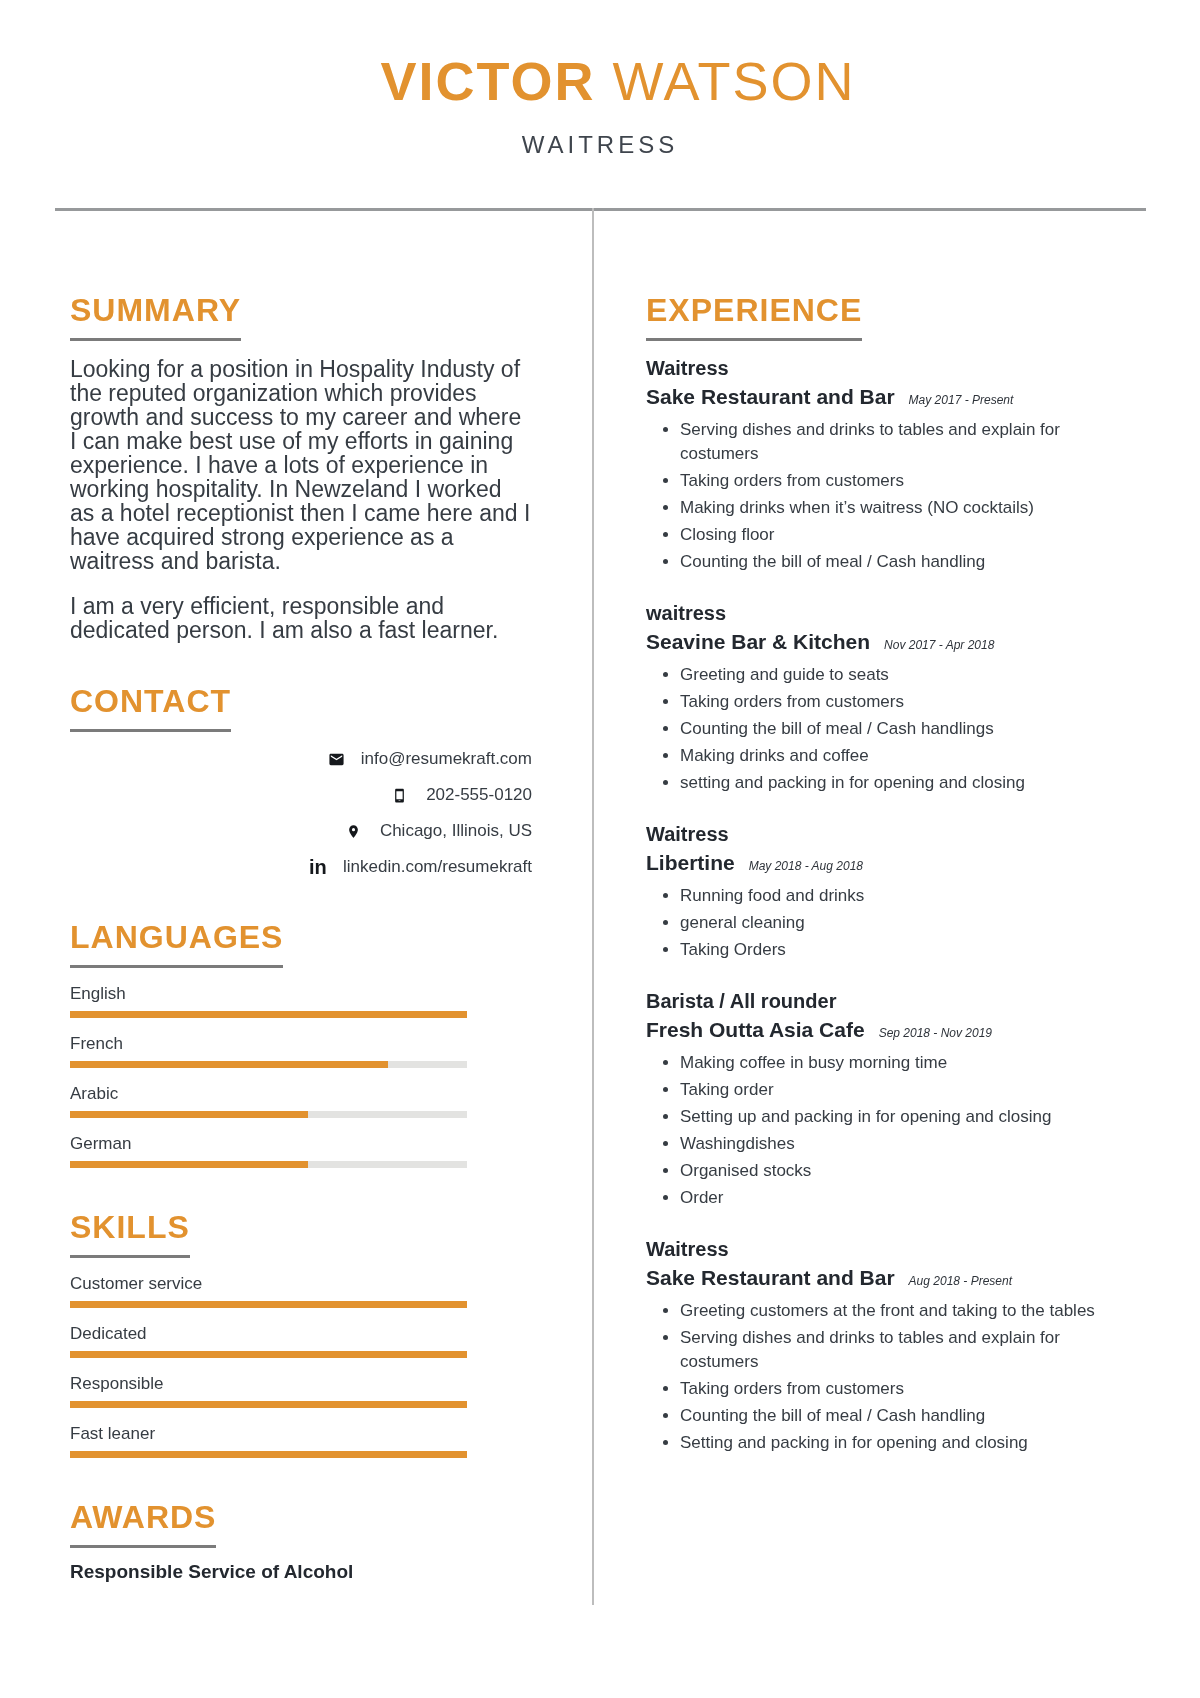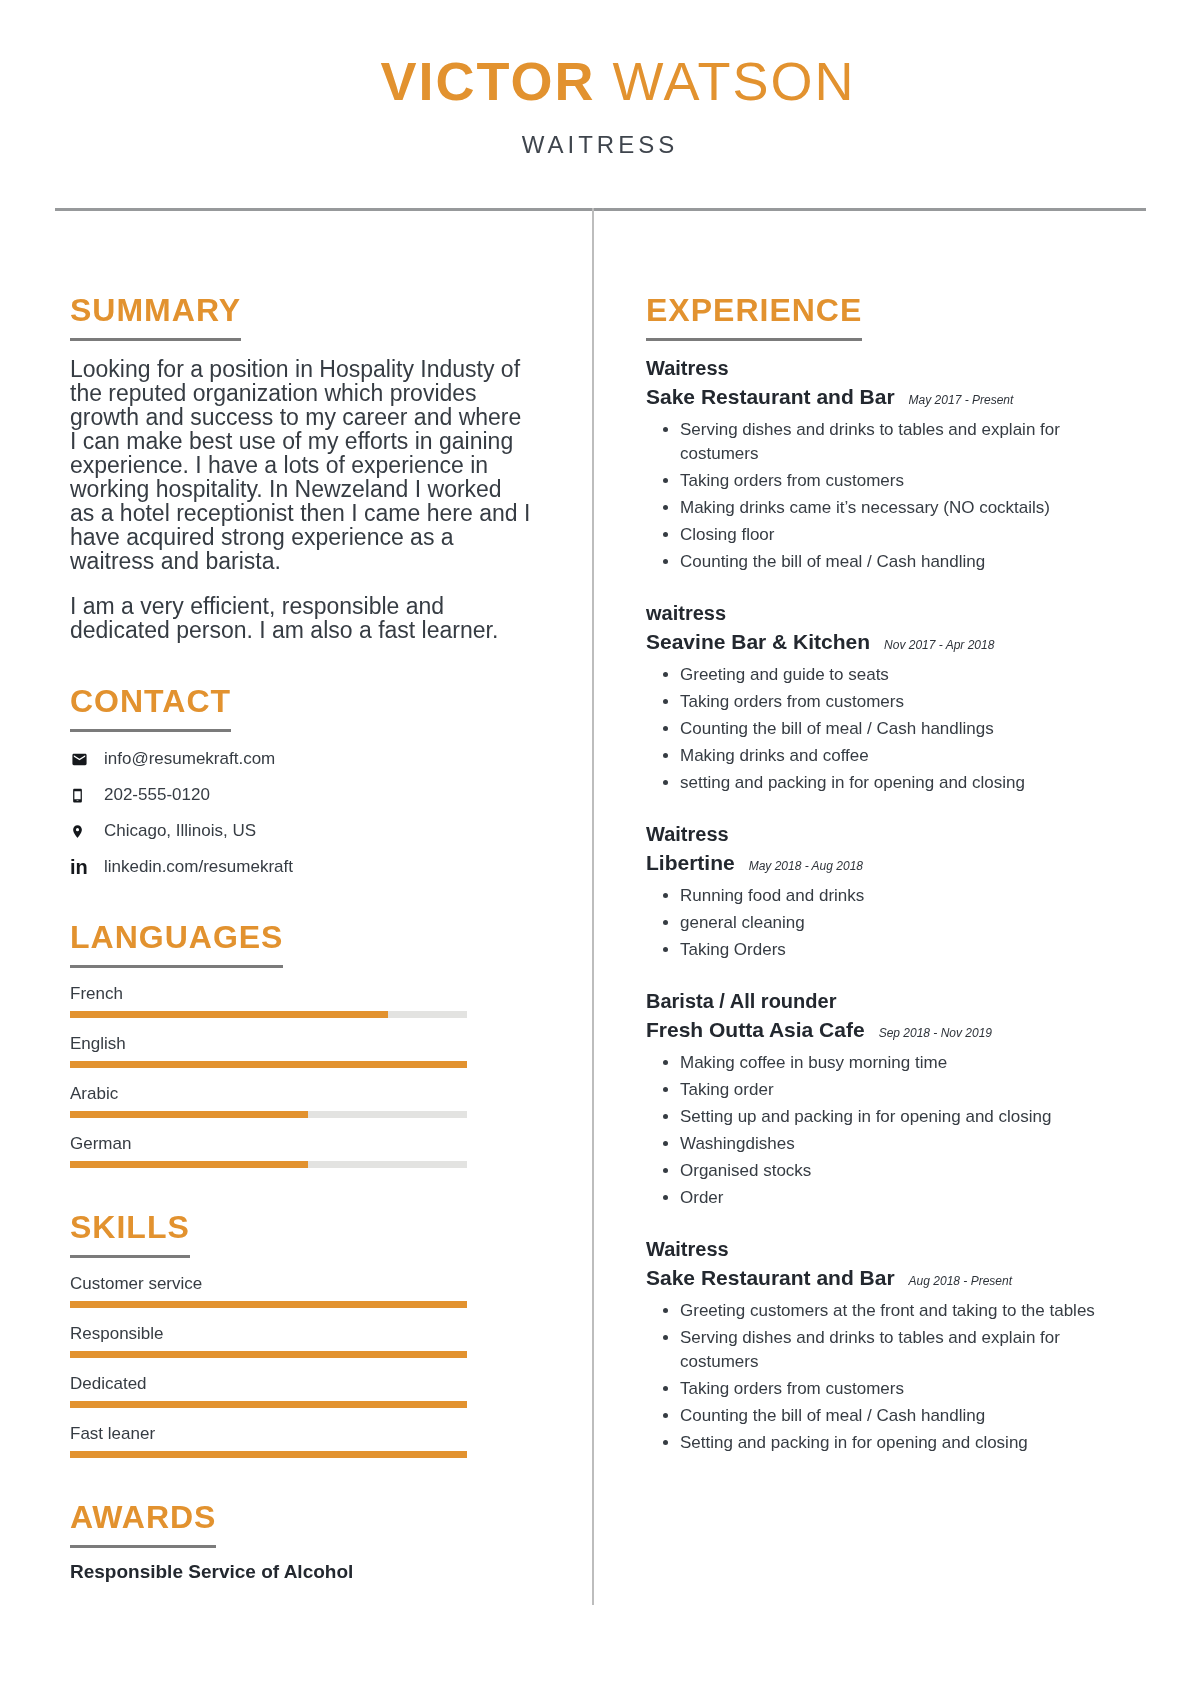--- a/index.html
+++ b/index.html
@@ -34,21 +34,21 @@
   .section:first-child{margin-top:0;}
   .sec-h{
     display:inline-block;margin:0;font-size:32px;line-height:38px;font-weight:700;
     color:var(--accent);letter-spacing:1px;padding-bottom:9px;border-bottom:3px solid var(--underline-gray);
   }
   
   .summary-p{font-size:23px;line-height:24px;margin:16px 0 0 0;}
   .summary-p + .summary-p{margin-top:21px;}
   
   .contact-list{margin-top:16px;}
-  .contact-item{display:flex;align-items:center;margin-top:14px;}
+  .contact-item{display:flex;align-items:center;margin-top:14px;justify-content:flex-end;}
   .contact-item:first-child{margin-top:16px;}
   .ci-icon{width:22px;display:flex;justify-content:flex-start;align-items:center;flex:none;}
   .ci-icon svg{display:block;}
   .in-glyph{font-weight:800;font-size:20px;line-height:18px;color:#15181c;letter-spacing:0;}
   .ci-text{font-size:17px;line-height:22px;margin-left:12px;color:var(--body-text);}
   
   .meters{width:397px;}
   .meter{margin-top:15px;}
   .meter-label{font-size:17px;line-height:22px;color:var(--body-text);}
   .meter-track{margin-top:6px;height:7px;background:var(--track-gray);}
@@ -126,30 +126,30 @@
             </span>
     <span class="ci-text">linkedin.com/resumekraft</span>
   </div>
 </div>
     </div>
 
     <div class="section">
       <h2 class="sec-h">LANGUAGES</h2>
       <div class="meters" id="languages-list">
   <div class="meter">
+    <div class="meter-label">English</div>
+    <div class="meter-track">
+      <div class="meter-fill" style="width: 100%;"></div>
+    </div>
+  </div>
+
+  <div class="meter">
     <div class="meter-label">French</div>
     <div class="meter-track">
       <div class="meter-fill" style="width: 80%;"></div>
-    </div>
-  </div>
-
-  <div class="meter">
-    <div class="meter-label">English</div>
-    <div class="meter-track">
-      <div class="meter-fill" style="width: 100%;"></div>
     </div>
   </div>
 
   <div class="meter">
     <div class="meter-label">Arabic</div>
     <div class="meter-track">
       <div class="meter-fill" style="width: 60%;"></div>
     </div>
   </div>
 
@@ -166,28 +166,28 @@
       <h2 class="sec-h">SKILLS</h2>
       <div class="meters" id="skills-list">
   <div class="meter">
     <div class="meter-label">Customer service</div>
     <div class="meter-track">
       <div class="meter-fill" style="width: 100%;"></div>
     </div>
   </div>
 
   <div class="meter">
+    <div class="meter-label">Dedicated</div>
+    <div class="meter-track">
+      <div class="meter-fill" style="width: 100%;"></div>
+    </div>
+  </div>
+
+  <div class="meter">
     <div class="meter-label">Responsible</div>
-    <div class="meter-track">
-      <div class="meter-fill" style="width: 100%;"></div>
-    </div>
-  </div>
-
-  <div class="meter">
-    <div class="meter-label">Dedicated</div>
     <div class="meter-track">
       <div class="meter-fill" style="width: 100%;"></div>
     </div>
   </div>
 
   <div class="meter">
     <div class="meter-label">Fast leaner</div>
     <div class="meter-track">
       <div class="meter-fill" style="width: 100%;"></div>
     </div>
@@ -210,21 +210,21 @@
       <h2 class="sec-h">EXPERIENCE</h2>
       <div class="jobs" id="jobs-list">
   <div class="job">
     <div class="job-title">Waitress</div>
     <div class="job-subline">
       <span class="company">Sake Restaurant and Bar</span><span class="dates">May 2017 - Present</span>
     </div>
     <ul class="job-bullets">
               <li>Serving dishes and drinks to tables and explain for costumers</li>
               <li>Taking orders from customers</li>
-              <li>Making drinks came it’s necessary (NO cocktails)</li>
+              <li>Making drinks when it’s waitress (NO cocktails)</li>
               <li>Closing floor</li>
               <li>Counting the bill of meal / Cash handling</li>
             </ul>
   </div>
 
   <div class="job">
     <div class="job-title">waitress</div>
     <div class="job-subline">
       <span class="company">Seavine Bar &amp; Kitchen</span><span class="dates">Nov 2017 - Apr 2018</span>
     </div>

